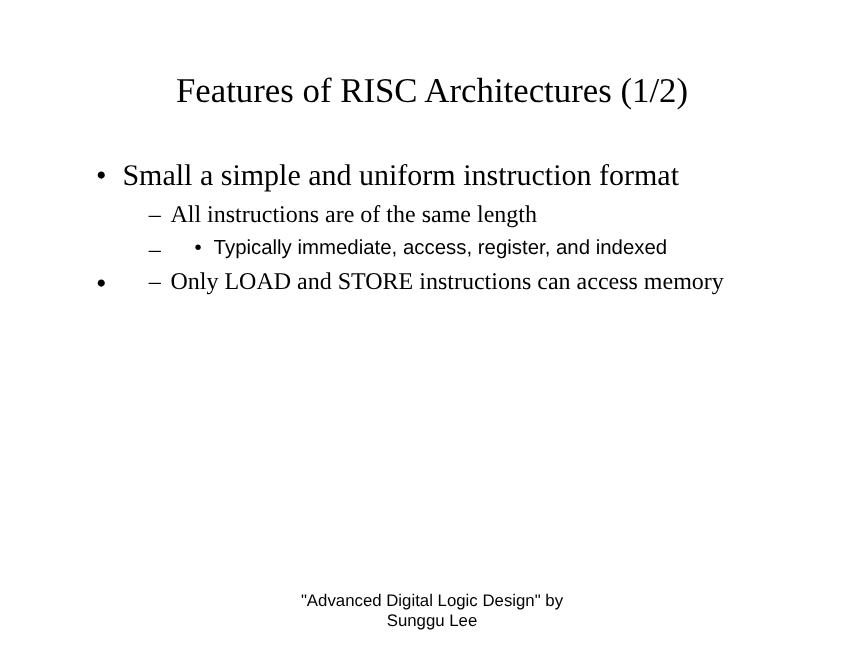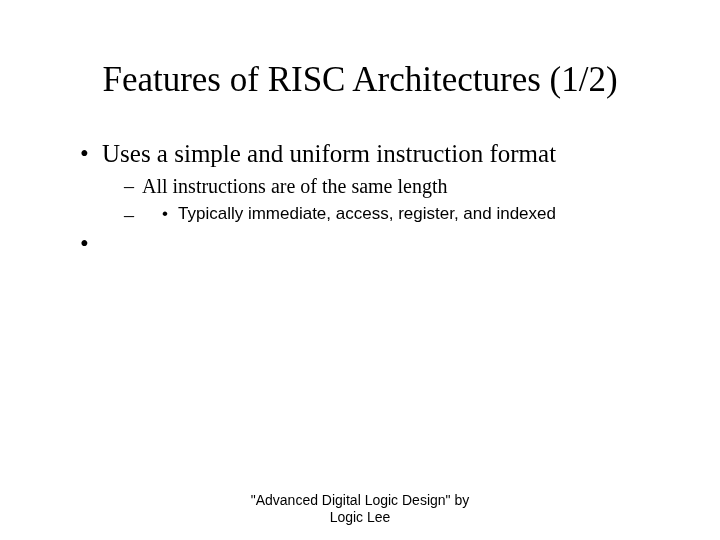--- a/index.html
+++ b/index.html
@@ -12,21 +12,21 @@
     color: #000000;
   }
   .slide {
     box-sizing: border-box;
     width: 720px;
     height: 540px;
     padding: 50px 50px 10px 50px;
     position: relative;
   }
   .title {
-    font-size: 35px;
+    font-size: 29px;
     text-align: center;
     margin: 10px 0 40px 0;
     font-weight: normal;
   }
   ul.level1 {
     list-style: none;
     padding-left: 30px;
     margin: 0;
   }
   ul.level1 > li {
@@ -90,36 +90,37 @@
 </head>
 <body>
 
 <div class="slide">
 
   <h1 class="title">Features of RISC Architectures (1/2)</h1>
 
   <ul class="level1">
 
     <li>
-      <span>Uses a simple and uniform instruction format</span>
+      <span>Small a simple and uniform instruction format</span>
       <ul class="level2">
         <li>All instructions are of the same length</li>
         <li>
           <ul class="level3">
             <li>Typically immediate, access, register, and indexed</li>
           </ul>
         </li>
       </ul>
     </li>
 
     <li>
       <ul class="level2">
+        <li>Only LOAD and STORE instructions can access memory</li>
       </ul>
     </li>
 
   </ul>
 
   <div class="footer">
     <div>"Advanced Digital Logic Design" by</div>
-    <div>Logic Lee</div>
+    <div>Sunggu Lee</div>
   </div>
 
 </div>
 
 </body></html>

